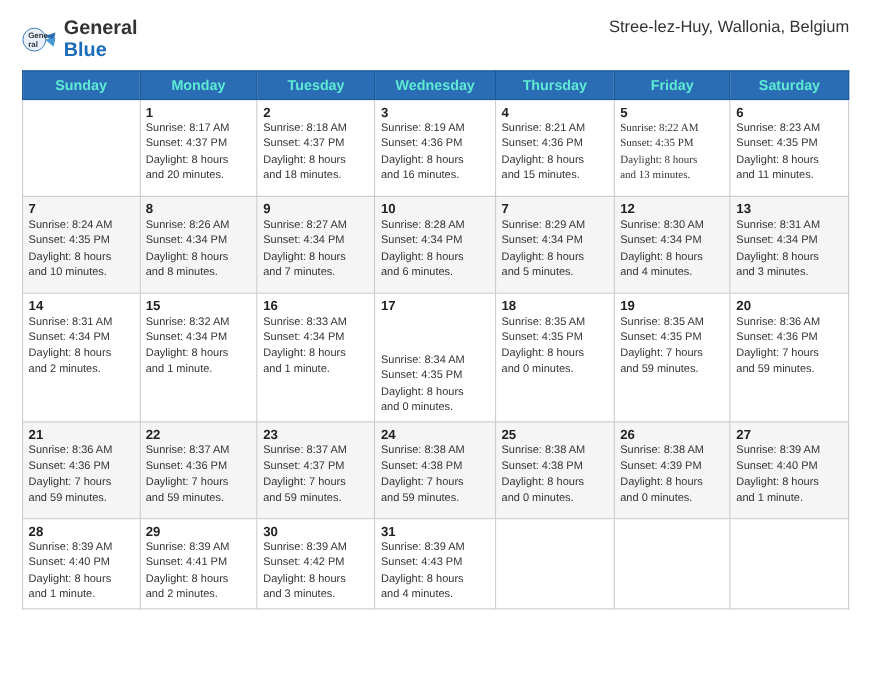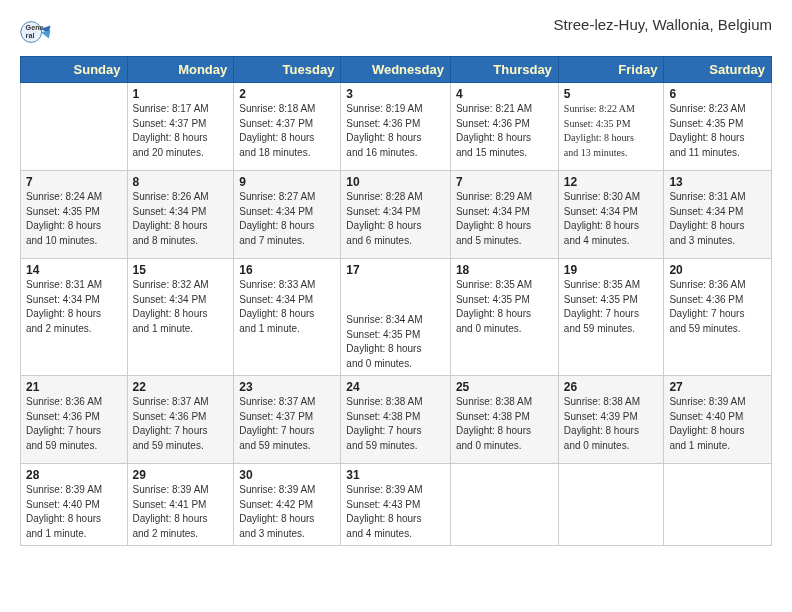--- a/index.html
+++ b/index.html
@@ -49,24 +49,24 @@
       font-size: 15px;
       color: #333;
     }
     .calendar {
       width: 100%;
       border-collapse: collapse;
       margin-top: 8px;
     }
     .calendar th {
       background-color: #2a6db5;
-      color: #fef9c3;
+      color: #5eead4;
       font-size: 13px;
       font-weight: bold;
-      text-align: right;
+      text-align: center;
       padding: 5px 6px;
       border: 1px solid #1a5a9a;
     }
     .calendar td {
       border: 1px solid #ccc;
       vertical-align: top;
       padding: 4px 5px;
       width: 113px;
       height: 88px;
       font-size: 10.5px;
@@ -101,20 +101,24 @@
 <div class="container">
   <div class="header-top">
     <div class="logo">
       <svg class="logo-icon" viewBox="0 0 40 40">
         <ellipse cx="14" cy="20" rx="13" ry="13" fill="#e8f0fb" stroke="#2a6db5" stroke-width="1"></ellipse>
         <text x="7" y="18" font-size="9" font-family="Arial" font-weight="bold" fill="#333">Gene-</text>
         <text x="7" y="28" font-size="9" font-family="Arial" font-weight="bold" fill="#333">ral</text>
         <polygon points="26,16 38,12 36,22" fill="#2a6db5"></polygon>
         <polygon points="26,20 38,18 36,28" fill="#4a9ad4"></polygon>
       </svg>
+      <div class="logo-text">
+        <span class="logo-general">General</span><br>
+        <span class="logo-blue">Blue</span>
+      </div>
     </div>
     <div class="title-block">
       <div class="subtitle">Stree-lez-Huy, Wallonia, Belgium</div>
     </div>
   </div>
 
   <table class="calendar">
     <thead>
       <tr>
         <th>Sunday</th>

